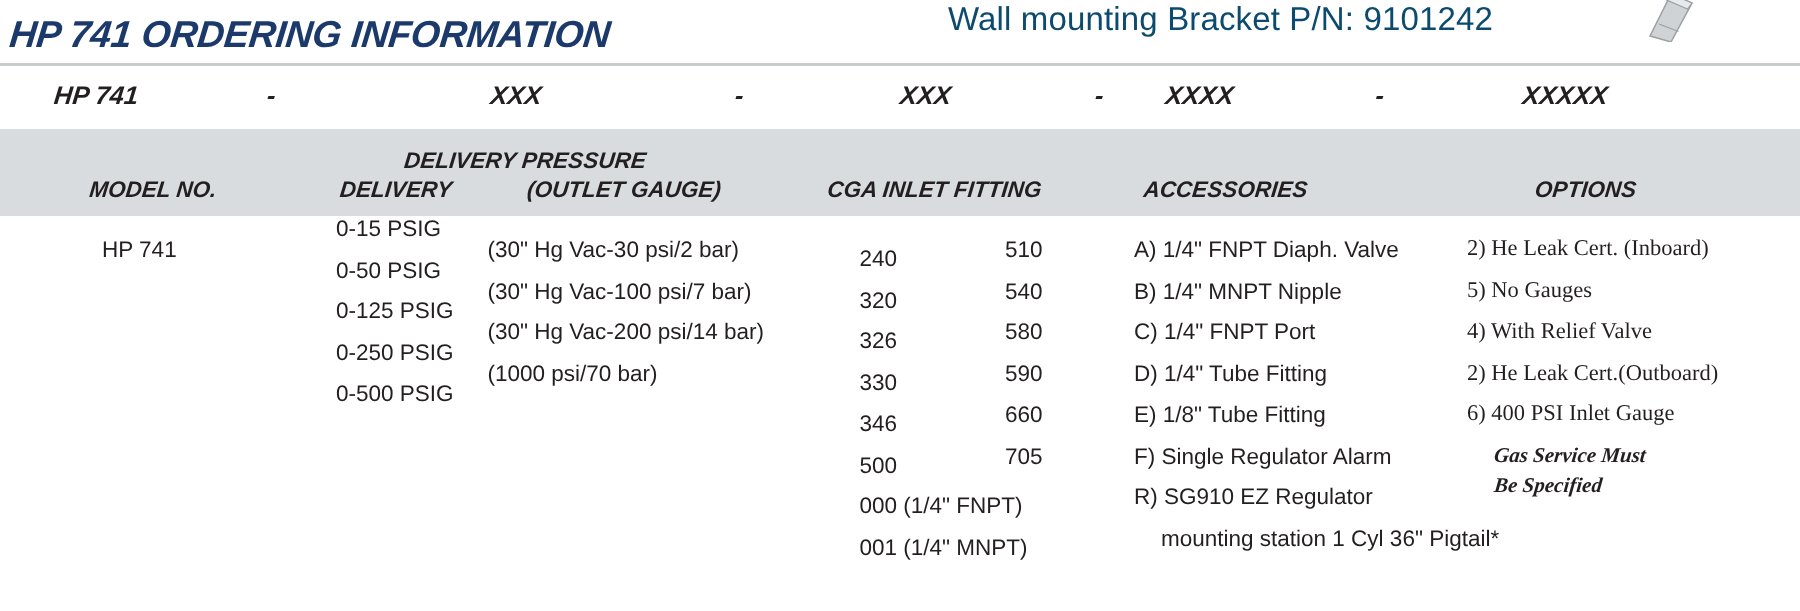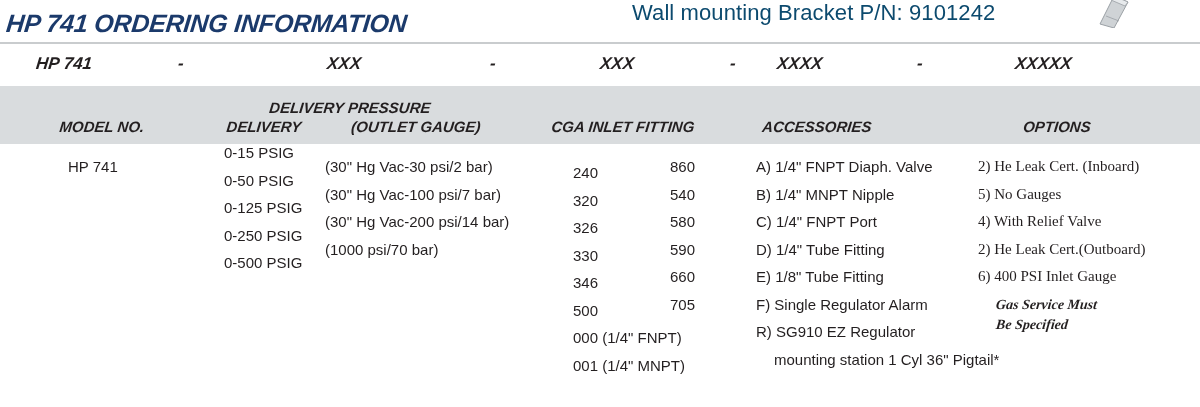--- a/index.html
+++ b/index.html
@@ -184,21 +184,21 @@
     <div>320</div>
     <div>326</div>
     <div>330</div>
     <div>346</div>
     <div>500</div>
     <div>000 (1/4" FNPT)</div>
     <div>001 (1/4" MNPT)</div>
   </div>
 
   <div class="col" style="left:670px; top:153px;">
-    <div>860</div>
+    <div>510</div>
     <div>540</div>
     <div>580</div>
     <div>590</div>
     <div>660</div>
     <div>705</div>
   </div>
 
   <div class="col" style="left:756px; top:153px;">
     <div>A) 1/4" FNPT Diaph. Valve</div>
     <div>B) 1/4" MNPT Nipple</div>

